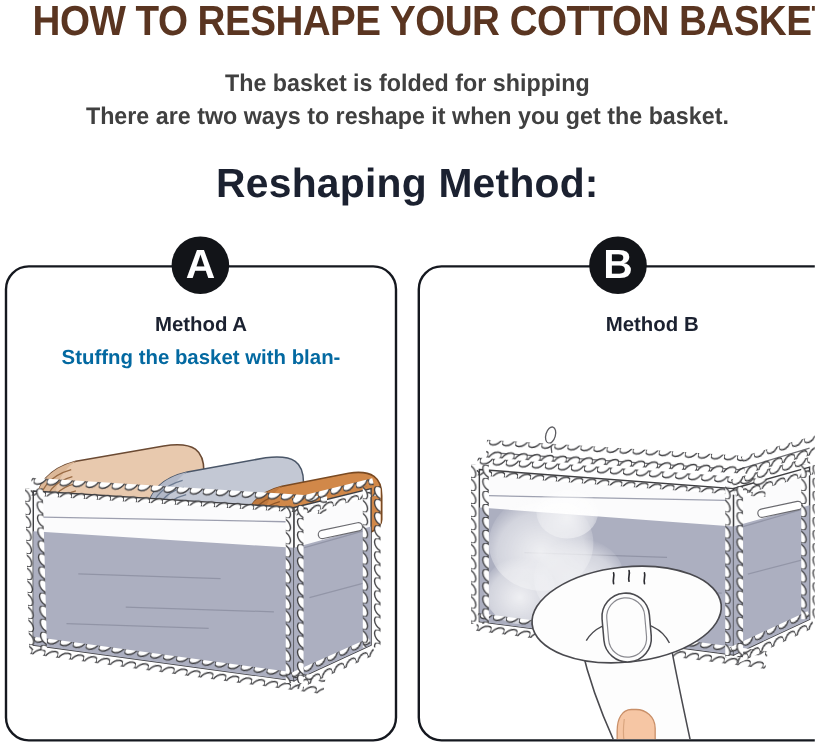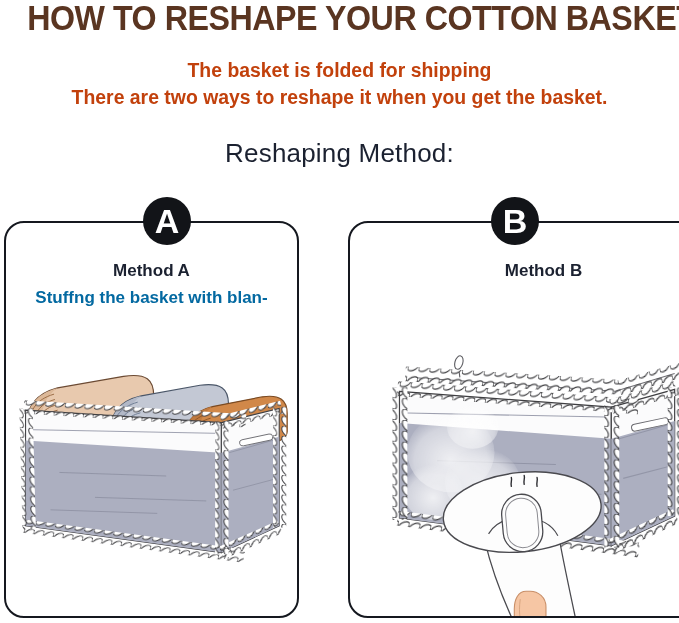--- a/index.html
+++ b/index.html
@@ -33,55 +33,55 @@
     transform-origin: center top;
     white-space: nowrap;
   }
 
   #subtitle-block {
     position: absolute;
     left: 0;
     top: 57px;
     width: 679px;
     text-align: center;
-    color: #c2410c;
+    color: #404040;
     font-weight: 700;
     font-size: 20px;
     line-height: 27px;
   }
   #subtitle-block .sub-line {
     display: block;
     transform: scaleX(0.97);
   }
 
   #section-heading {
     position: absolute;
     left: 0;
     top: 136px;
     width: 679px;
     text-align: center;
     color: #1b2130;
-    font-weight: 400;
-    font-size: 26px;
+    font-weight: 700;
+    font-size: 34px;
     line-height: 34px;
     letter-spacing: 0.2px;
   }
 
   
   .card {
     position: absolute;
     top: 221px;
     height: 397px;
     border: 2px solid #15181f;
     border-radius: 20px;
     background: #ffffff;
     box-sizing: border-box;
     overflow: hidden;
   }
-  #card-a { left: 4px;   width: 295px; }
+  #card-a { left: 4px;   width: 327px; }
   #card-b { left: 348px; width: 391px; }
 
   .card-heading {
     position: absolute;
     left: 8px;
     right: 8px;
     top: 36px;
     text-align: center;
     color: #1b2130;
     font-weight: 700;

